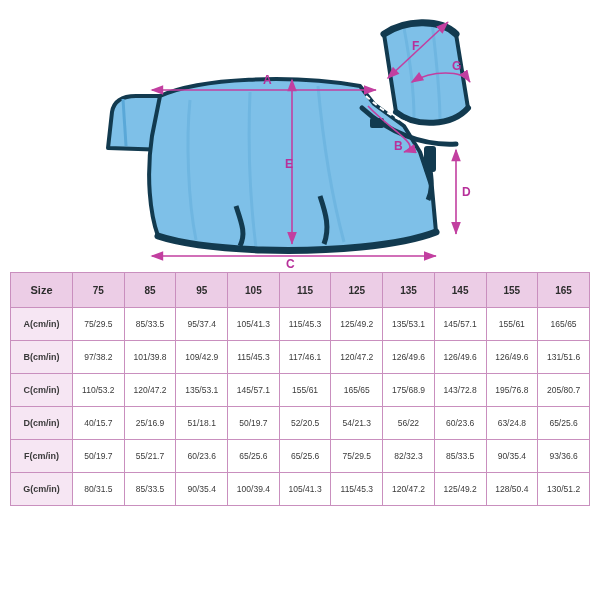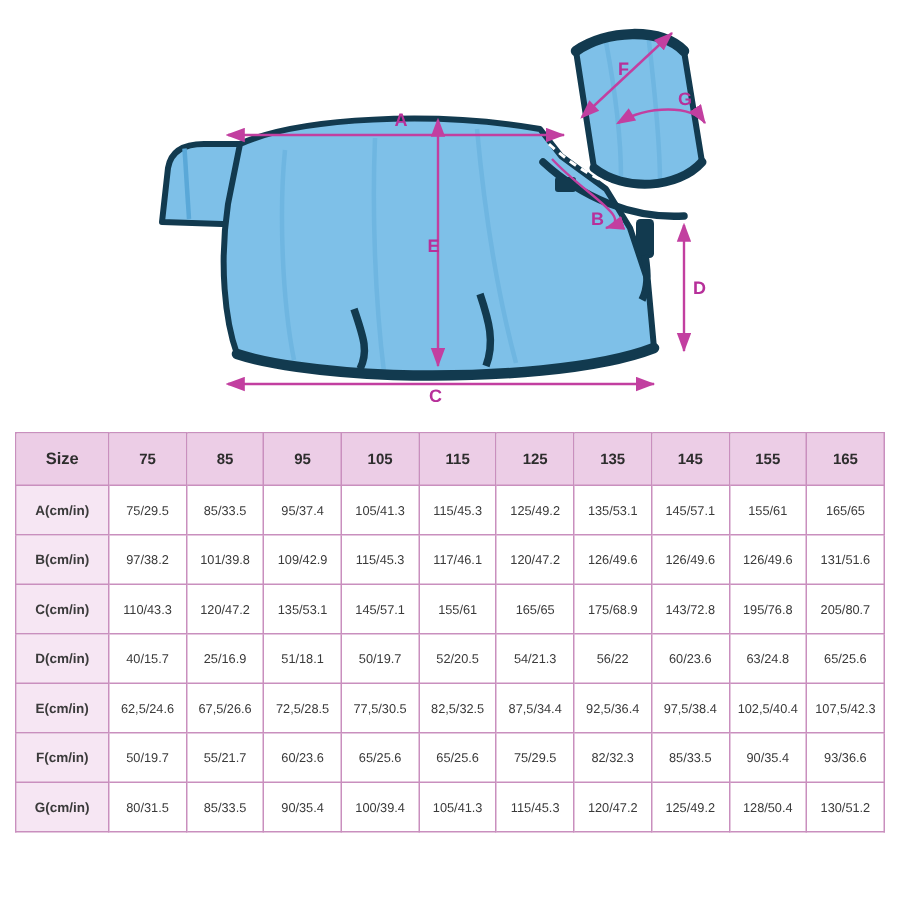--- a/index.html
+++ b/index.html
@@ -8,21 +8,21 @@
     background:#ffffff;
     font-family:"Liberation Sans", sans-serif;
     overflow:hidden;
   }
   #wrap{position:relative;width:600px;height:600px;}
 
   
   #diagram{position:absolute;left:0;top:0;width:600px;height:268px;}
 
   
-  #table-area{position:absolute;left:10px;top:288px;width:580px;}
+  #table-area{position:absolute;left:10px;top:272px;width:580px;}
   table{
     border-collapse:collapse;
     width:580px;
     table-layout:fixed;
   }
   th,td{
     border:1px solid #c98fbe;
     font-size:8.5px;
     color:#3a3a3a;
     text-align:center;
@@ -190,21 +190,21 @@
           <td>115/45.3</td>
           <td>117/46.1</td>
           <td>120/47.2</td>
           <td>126/49.6</td>
           <td>126/49.6</td>
           <td>126/49.6</td>
           <td>131/51.6</td>
         </tr>
         <tr>
           <td>C(cm/in)</td>
-          <td>110/43.3</td>
+          <td>110/53.2</td>
           <td>120/47.2</td>
           <td>135/53.1</td>
           <td>145/57.1</td>
           <td>155/61</td>
           <td>165/65</td>
           <td>175/68.9</td>
           <td>143/72.8</td>
           <td>195/76.8</td>
           <td>205/80.7</td>
         </tr>
@@ -215,33 +215,20 @@
           <td>51/18.1</td>
           <td>50/19.7</td>
           <td>52/20.5</td>
           <td>54/21.3</td>
           <td>56/22</td>
           <td>60/23.6</td>
           <td>63/24.8</td>
           <td>65/25.6</td>
         </tr>
         <tr>
-          <td>E(cm/in)</td>
-          <td>62,5/24.6</td>
-          <td>67,5/26.6</td>
-          <td>72,5/28.5</td>
-          <td>77,5/30.5</td>
-          <td>82,5/32.5</td>
-          <td>87,5/34.4</td>
-          <td>92,5/36.4</td>
-          <td>97,5/38.4</td>
-          <td>102,5/40.4</td>
-          <td>107,5/42.3</td>
-        </tr>
-        <tr>
           <td>F(cm/in)</td>
           <td>50/19.7</td>
           <td>55/21.7</td>
           <td>60/23.6</td>
           <td>65/25.6</td>
           <td>65/25.6</td>
           <td>75/29.5</td>
           <td>82/32.3</td>
           <td>85/33.5</td>
           <td>90/35.4</td>

